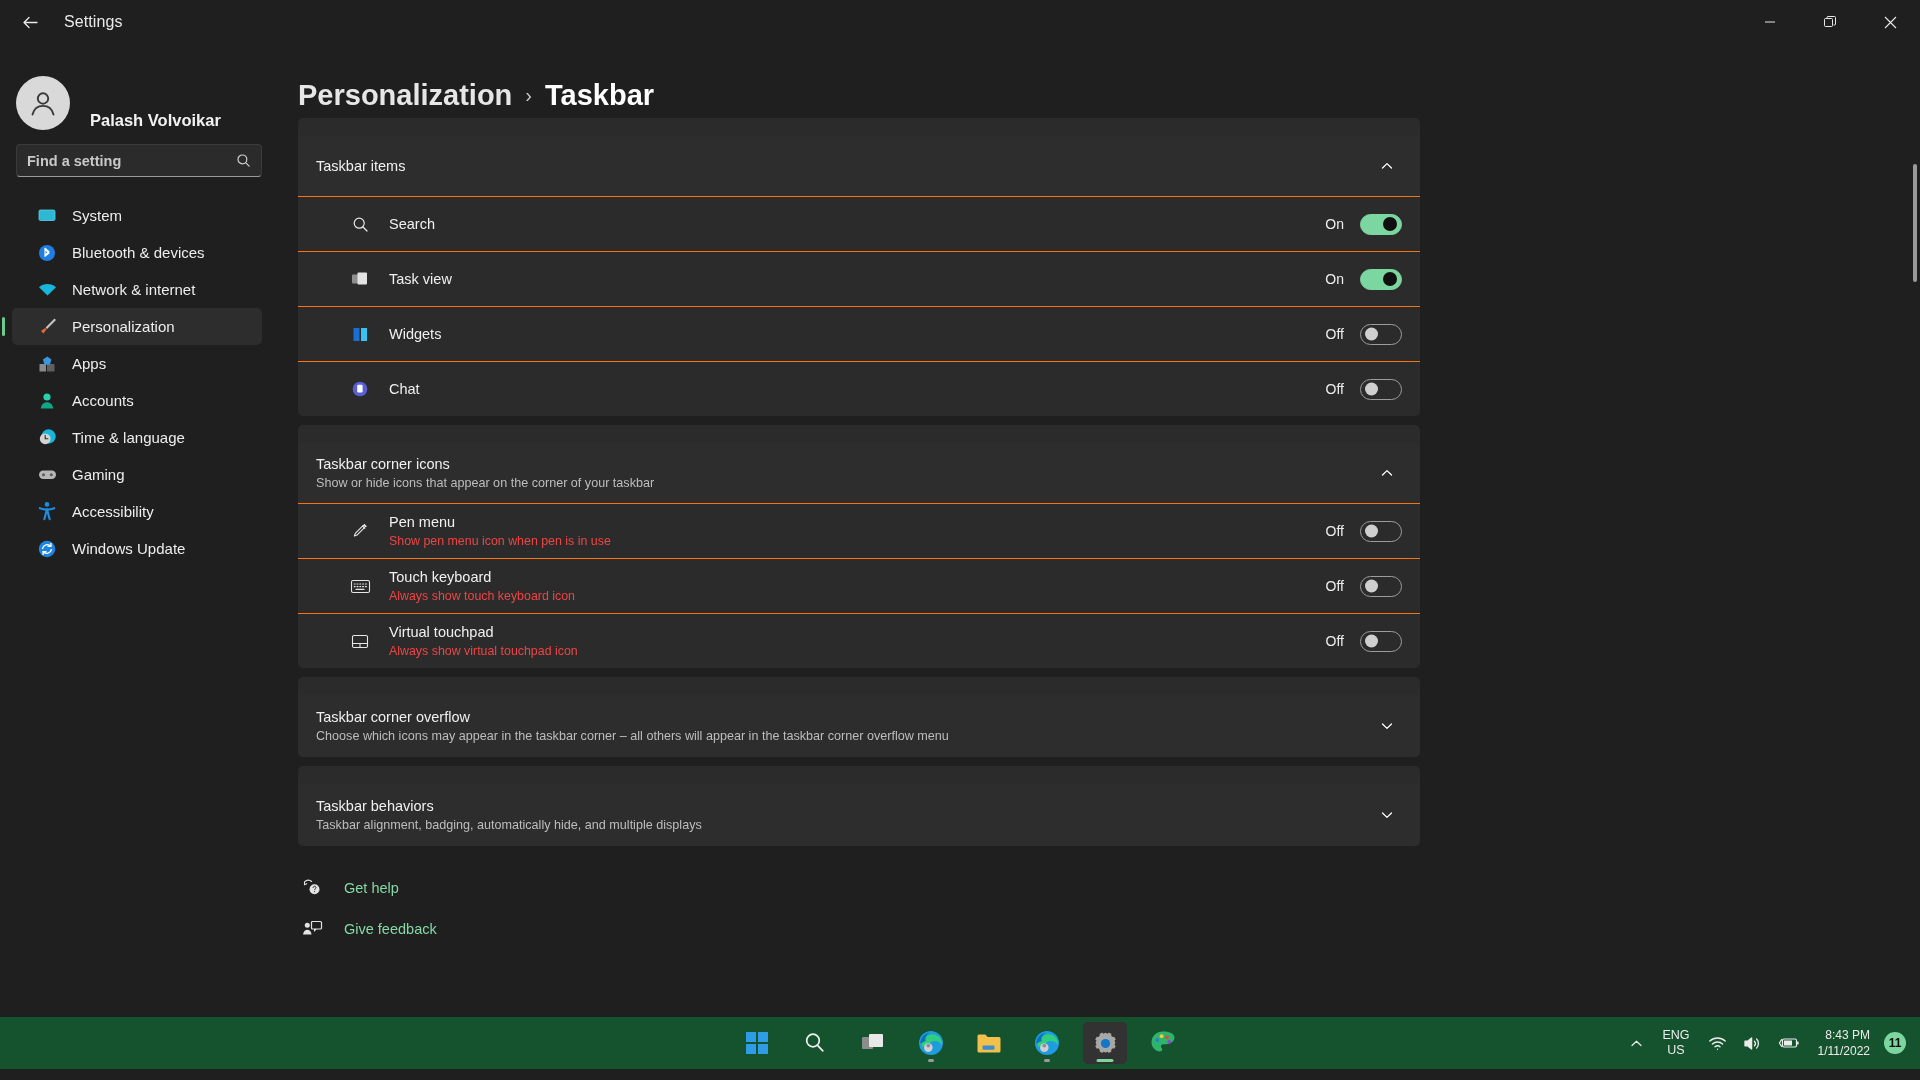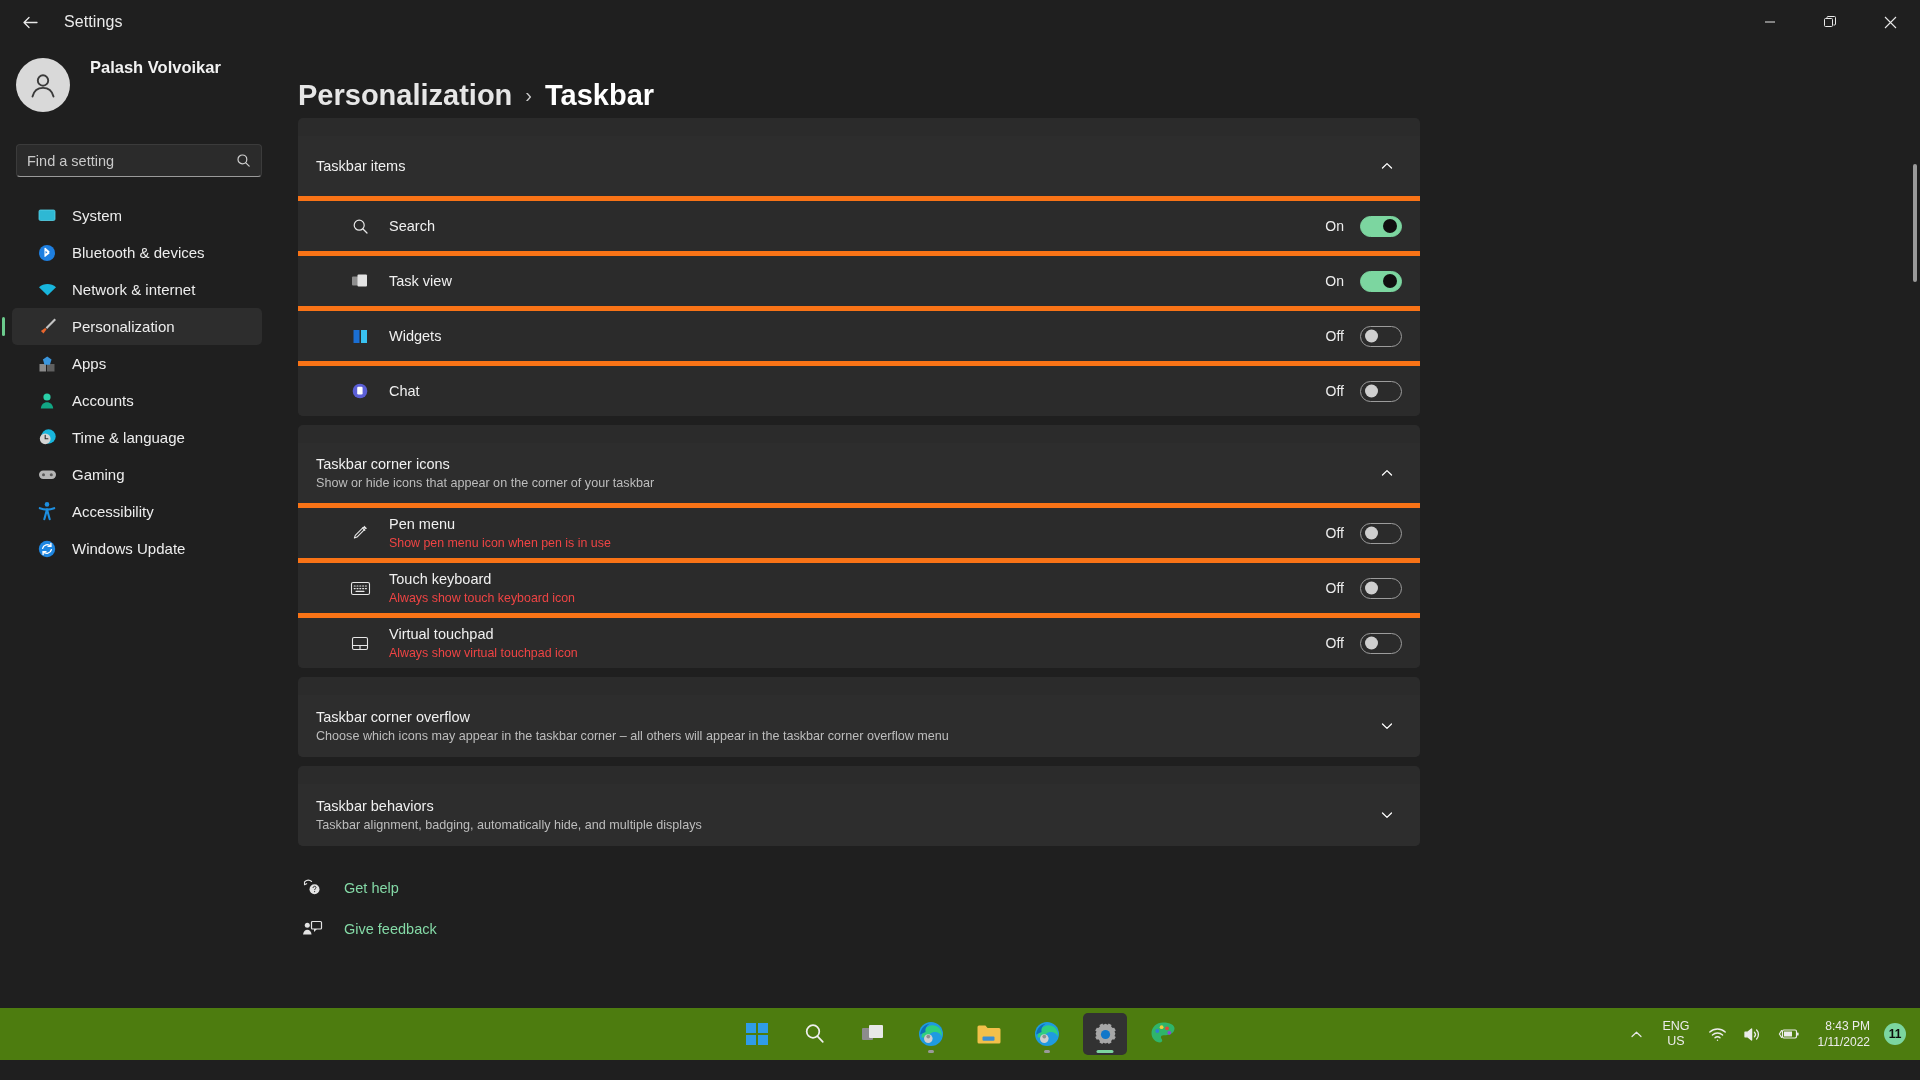--- a/index.html
+++ b/index.html
@@ -28,35 +28,35 @@
   .win-controls { position:absolute; right:0; top:0; height:44px; display:flex; }
   .win-btn {
     width:60px; height:44px; display:flex; align-items:center; justify-content:center;
     color:#e8e8e8;
   }
 
   
   .sidebar {
     position:absolute; left:0; top:44px; width:286px; height:976px;
   }
-  .profile { display:flex; align-items:flex-start; padding:14px 0 0 16px; height:86px; }
+  .profile { display:flex; align-items:flex-end; padding:14px 0 0 16px; height:86px; }
   .avatar {
     width:54px; height:54px; border-radius:50%; background:#d9d9d9;
     display:flex; align-items:center; justify-content:center;
   }
   .profile-name { margin-left:20px; font-size:16.5px; color:#f2f2f2; font-weight:600; }
 
   .searchbox {
     margin:14px 0 0 16px; width:246px; height:33px;
     background:#2b2b2b; border:1px solid #3b3b3b; border-bottom:1px solid #9a9a9a;
     border-radius:4px; display:flex; align-items:center; padding:0 10px;
   }
   .searchbox input {
     flex:1; background:transparent; border:none; outline:none;
-    color:#d6d6d6; font-size:14.5px; font-family:"Liberation Sans", sans-serif;
+    color:#d6d6d6; font-size:14.5px; font-family:"Liberation Sans", sans-serif;font-weight:bold;
   }
   .searchbox input::placeholder { color:#c9c9c9; }
 
   .navlist { margin-top:20px; }
   .navitem {
     position:relative; display:flex; align-items:center;
     height:37px; margin:0 24px 0 12px; padding-left:24px;
     border-radius:5px; font-size:15px; color:#ededed;
   }
   .navitem.active { background:#2d2d2d; }
@@ -87,21 +87,21 @@
     background:#2d2d2d;
     margin-top:18px;
   }
   .card-head .ch-text { flex:1; }
   .ch-title { font-size:14.5px; color:#f0f0f0; line-height:19px; }
   .ch-sub { font-size:12.6px; color:#bdbdbd; line-height:17px; margin-top:1px; }
   .chev { width:30px; height:30px; display:flex; align-items:center; justify-content:center; color:#ffffff; }
 
   .row {
     display:flex; align-items:center; height:55px;
-    padding:0 18px 0 50px; border-top:5px solid #f97316;
+    padding:0 18px 0 50px; border-top:1px solid #f97316;
     background:#2b2b2b;
   }
   .row-ico { width:24px; height:24px; margin-right:17px; flex:0 0 24px;
     display:flex; align-items:center; justify-content:center; }
   .row-text { flex:1; }
   .row-title { font-size:14.5px; color:#f0f0f0; line-height:19px; }
   .row-sub { font-size:12.4px; color:#ef4444; line-height:16px; margin-top:1px; }
 
   .toggle-wrap { display:flex; align-items:center; gap:16px; }
   .toggle-label { font-size:14px; color:#ededed; min-width:24px; text-align:right; }
@@ -127,22 +127,22 @@
   .flink .fl-text { font-size:14.5px; color:#84d9a6; }
 
   
   .scrollbar {
     position:absolute; right:3px; top:120px; width:4px; height:860px;
   }
   .scroll-thumb { width:4px; height:118px; background:#9a9a9a; border-radius:2px; }
 
   
   .taskbar {
-    position:absolute; left:0; bottom:12px; width:1920px; height:52px;
-    background:#4d7c0f; display:flex; align-items:center;
+    position:absolute; left:0; bottom:3px; width:1920px; height:52px;
+    background:#14532d; display:flex; align-items:center;
   }
   .tb-center {
     position:absolute; left:50%; transform:translateX(-50%);
     display:flex; align-items:center; gap:14px; height:52px;
   }
   .tb-icon {
     width:44px; height:42px; border-radius:5px;
     display:flex; align-items:center; justify-content:center; position:relative;
   }
   .tb-icon.active { background:#323232; }

